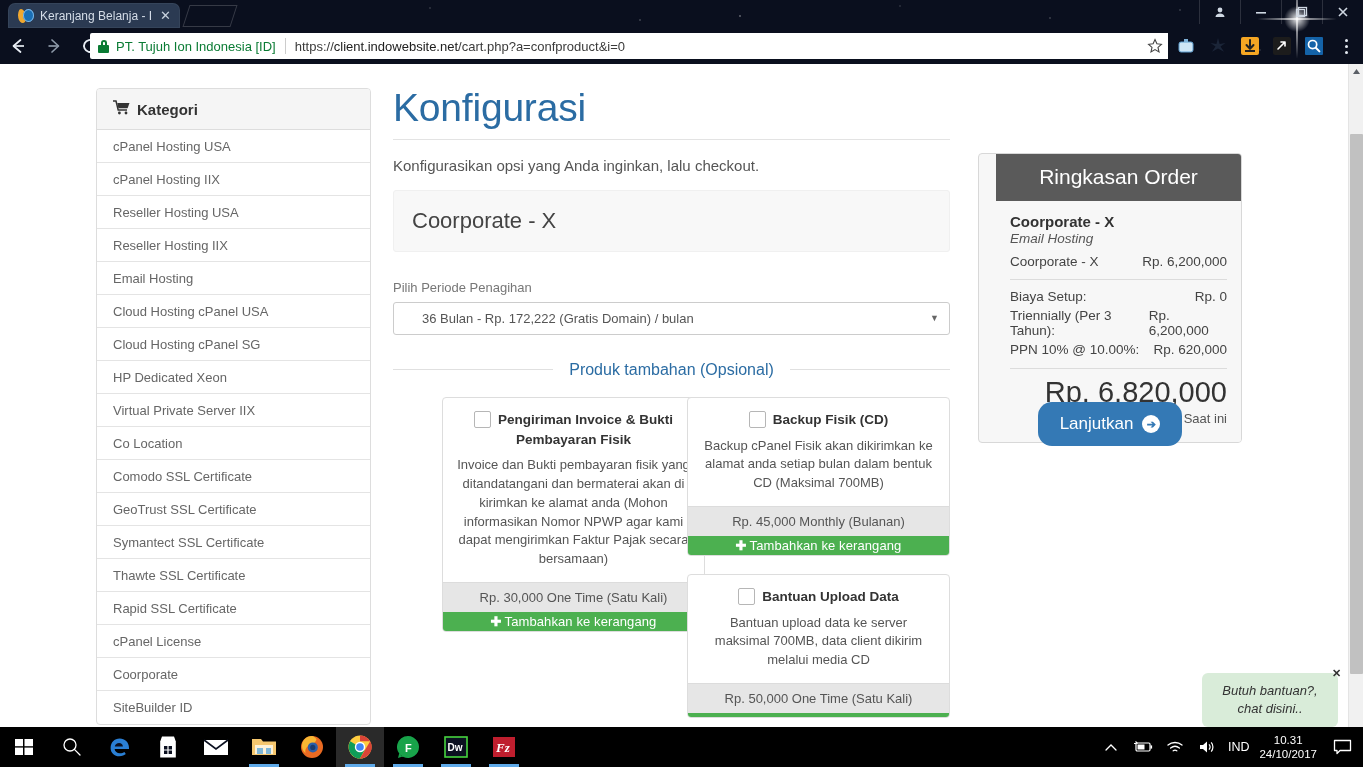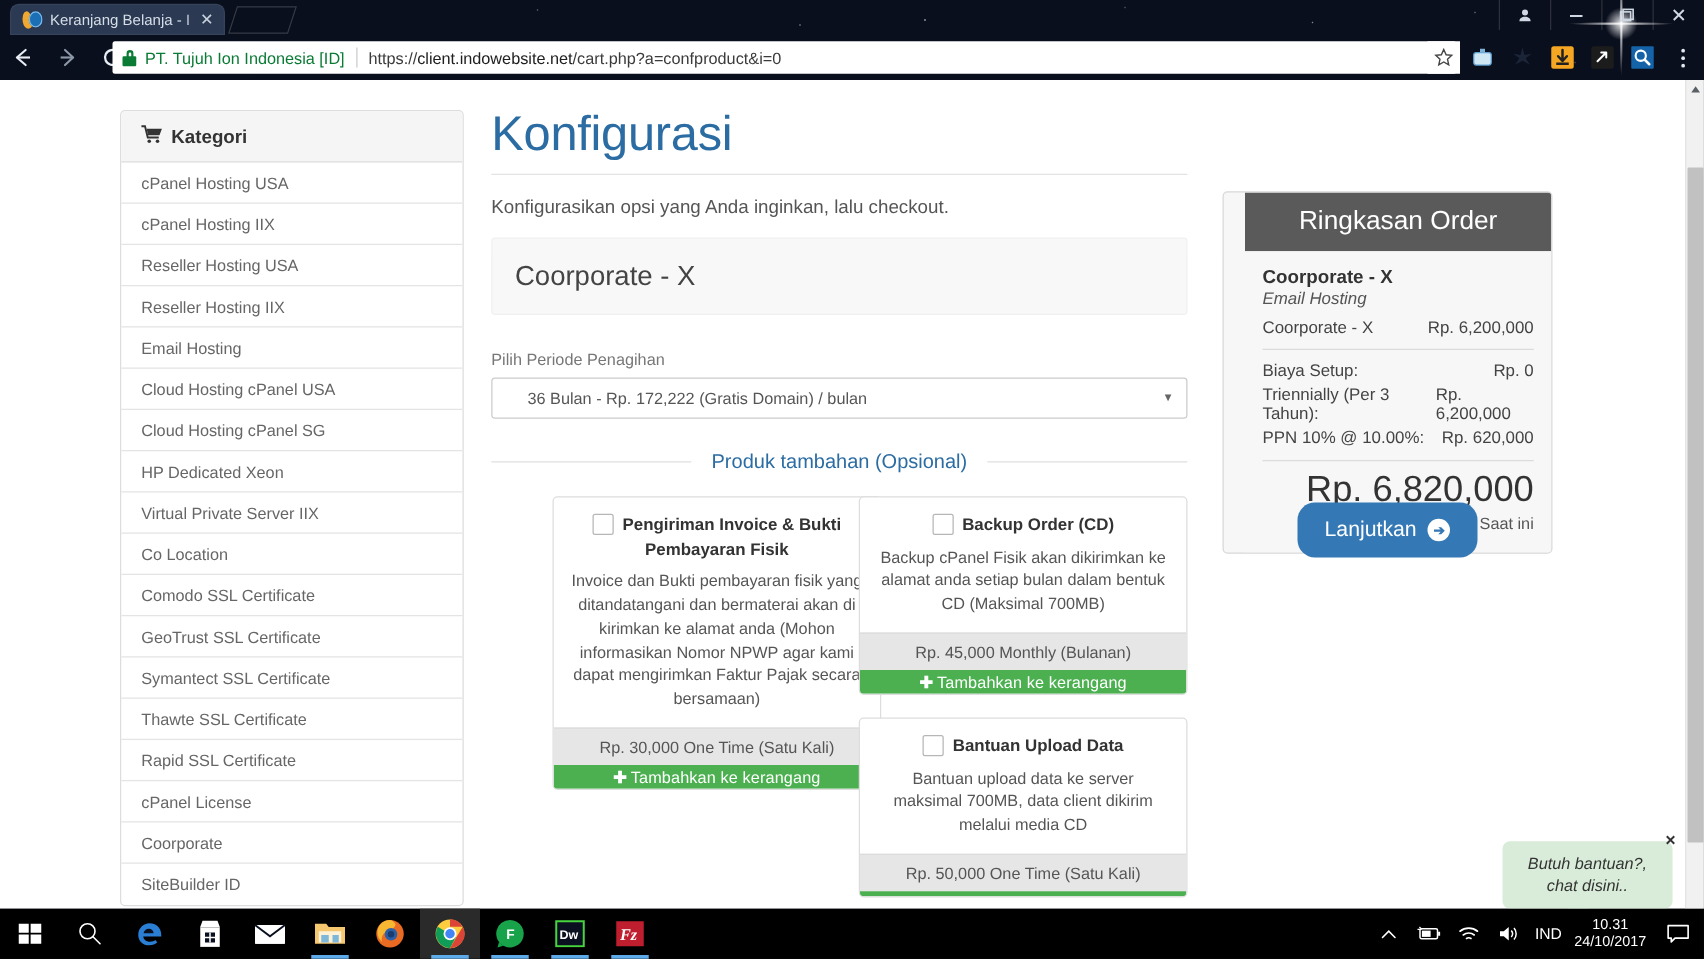--- a/index.html
+++ b/index.html
@@ -528,21 +528,21 @@
               </div>
               <div class="addon-price">Rp. 30,000 One Time (Satu Kali)</div>
               <div class="addon-btn"><span class="plus">✚</span><span>Tambahkan ke kerangang</span></div>
             </div>
           </div>
 
           <div class="addon-col" id="col-right">
             <div class="addon-card">
               <div class="addon-body">
                 <div>
-                  <span class="cb"></span><span class="addon-title" style="display:inline">Backup Order (CD)</span>
+                  <span class="cb"></span><span class="addon-title" style="display:inline">Backup Fisik (CD)</span>
                 </div>
                 <div class="addon-desc">Backup cPanel Fisik akan dikirimkan ke alamat anda setiap bulan dalam bentuk CD (Maksimal 700MB)</div>
               </div>
               <div class="addon-price">Rp. 45,000 Monthly (Bulanan)</div>
               <div class="addon-btn"><span class="plus">✚</span><span>Tambahkan ke kerangang</span></div>
             </div>
 
             <div class="addon-card">
               <div class="addon-body">
                 <div>

